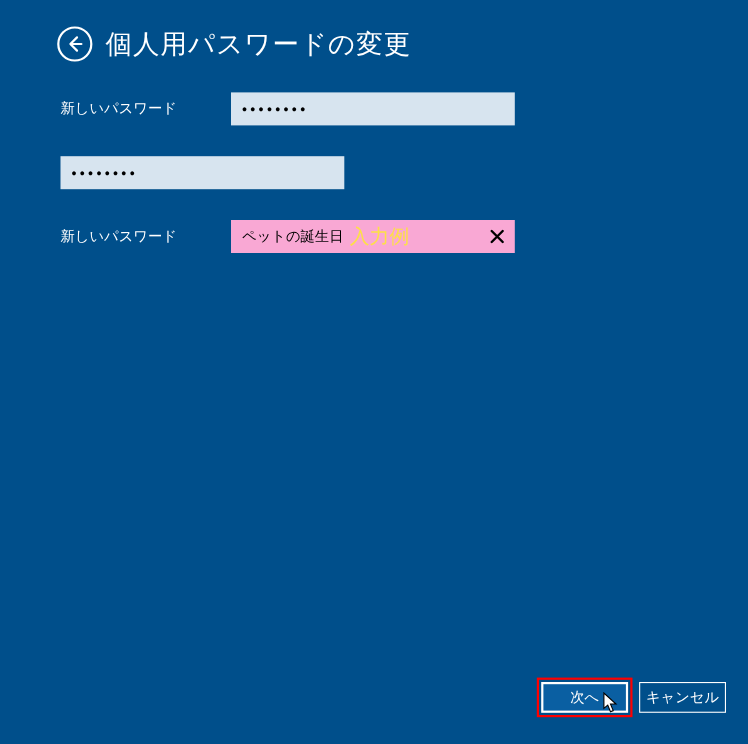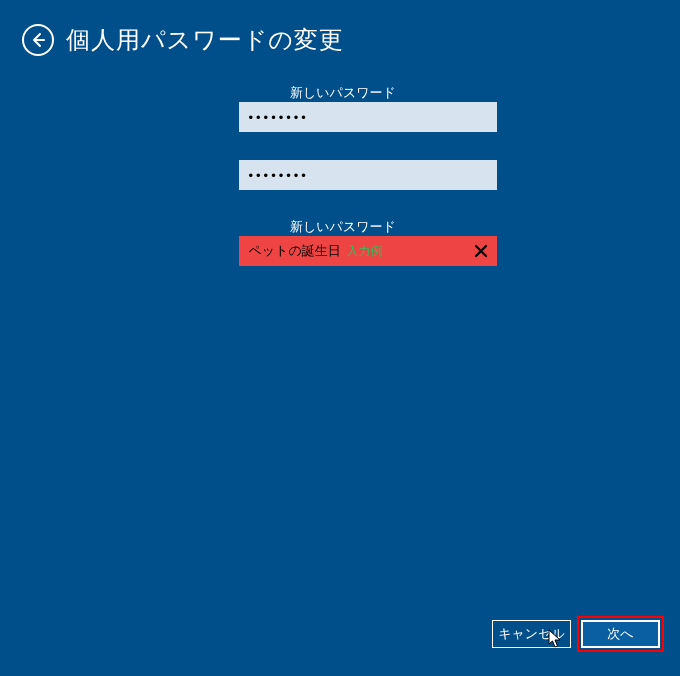--- a/index.html
+++ b/index.html
@@ -9,20 +9,21 @@
       background: #004f8b;
       font-family: "Yu Gothic UI", "Segoe UI", Meiryo, sans-serif;
       color: #ffffff;
       position: relative;
       overflow: hidden;
     }
     .header {
       display: flex;
       align-items: center;
       padding: 24px 0 0 22px;
+      margin-left: 30px;
     }
     .back-btn {
       width: 32px;
       height: 32px;
       border: 2px solid #ffffff;
       border-radius: 50%;
       background: transparent;
       display: flex;
       align-items: center;
       justify-content: center;
@@ -35,21 +36,20 @@
       font-weight: 400;
       letter-spacing: 1px;
     }
     .form {
       padding: 28px 0 0 55px;
     }
     .row {
       display: flex;
       align-items: center;
       margin-bottom: 28px;
-      flex-direction: column;
     }
     .label {
       width: 155px;
       font-size: 13px;
       color: #ffffff;
     }
     .field-wrap {
       position: relative;
       width: 258px;
     }
@@ -60,21 +60,21 @@
       border: none;
       padding: 0 10px;
       font-size: 13px;
       color: #000000;
       letter-spacing: 3px;
       font-family: inherit;
     }
     .hint-field {
       width: 258px;
       height: 30px;
-      background: #ef4444;
+      background: #f9a8d4;
       border: none;
       padding: 0 34px 0 10px;
       font-size: 13px;
       color: #000000;
       font-family: Liberation Sans, sans-serif;
     }
     .clear-btn {
       position: absolute;
       right: 0;
       top: 0;
@@ -87,22 +87,22 @@
       justify-content: center;
       cursor: pointer;
     }
     .clear-btn svg { display: block; }
     .example-tag {
       position: absolute;
       left: 108px;
       top: 0;
       height: 44px;
       line-height: 30px;
-      color: #22c55e;
-      font-size: 12px;
+      color: #fde047;
+      font-size: 18px;
       pointer-events: none;
     }
     .footer {
       position: absolute;
       bottom: 28px;
       right: 20px;
       display: flex;
       gap: 10px;
     }
     .btn {
@@ -165,21 +165,21 @@
         <svg width="14" height="14" viewBox="0 0 14 14">
           <path d="M2 2 L12 12 M12 2 L2 12" stroke="#000000" stroke-width="2.2" stroke-linecap="round"></path>
         </svg>
       </button>
     </div>
   </div>
 
 </div>
 
 <div class="footer">
+  <button class="btn btn-primary">次へ</button>
   <button class="btn">キャンセル</button>
-  <button class="btn btn-primary">次へ</button>
 </div>
 
 <div class="cursor">
   <svg width="16" height="20" viewBox="0 0 16 20">
     <path d="M1 1 L1 15 L4.5 12 L7 18 L9.5 17 L7 11 L12 11 Z" fill="#ffffff" stroke="#000000" stroke-width="1"></path>
   </svg>
 </div>
 
 </body></html>

